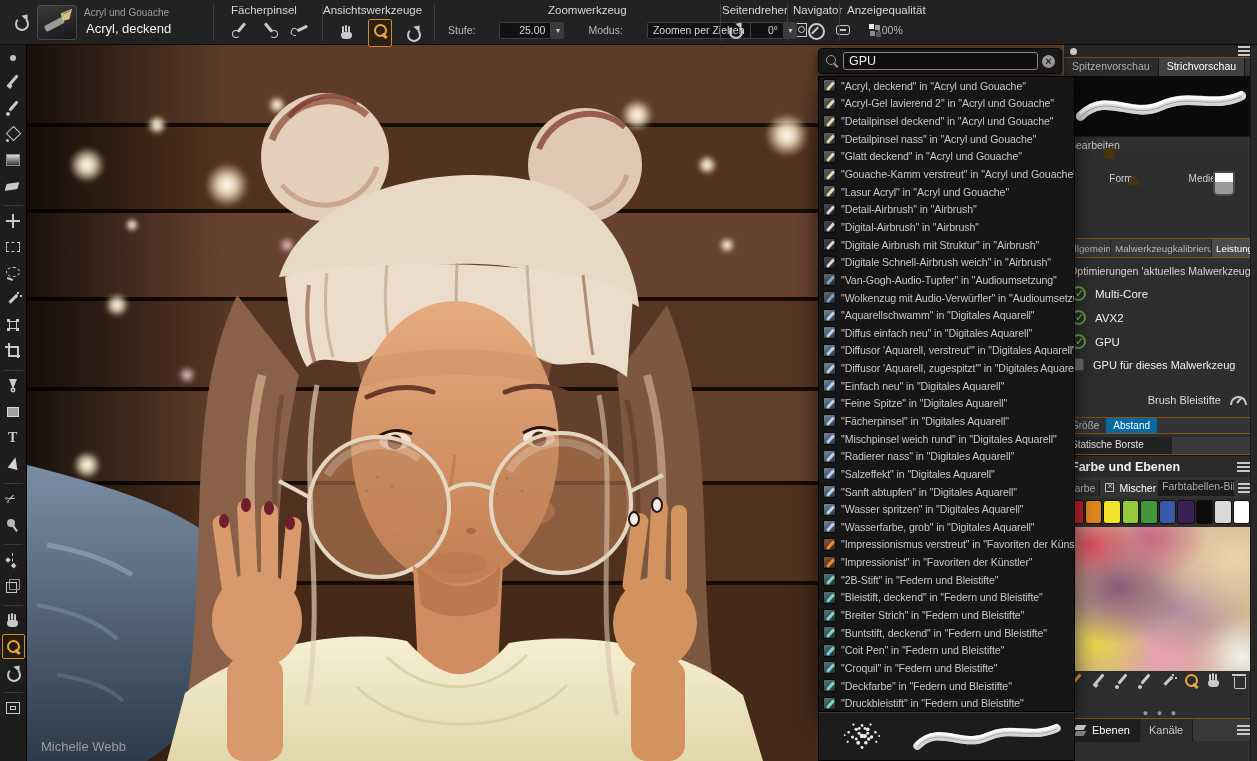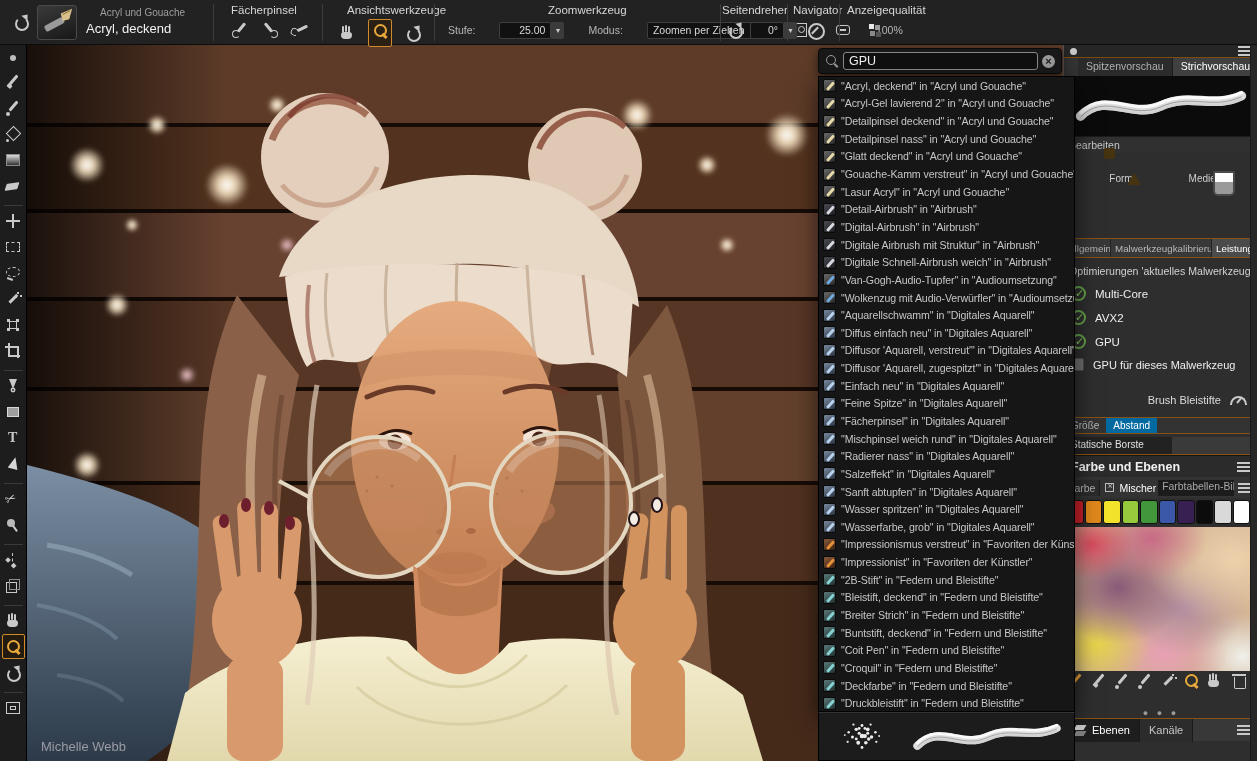--- a/index.html
+++ b/index.html
@@ -7,21 +7,21 @@
   font-family:"Liberation Sans",sans-serif;-webkit-font-smoothing:antialiased}
 #app{position:relative;width:1257px;height:761px;background:#1b1b1b}
 
 
 #topbar{position:absolute;left:0;top:0;width:1257px;height:45px;background:#222;border-bottom:1px solid #0c0c0c;z-index:6}
 #topbar .sec-label{position:absolute;top:4px;font-size:11.5px;color:#d6d6d6;white-space:nowrap}
 #topbar .divider{position:absolute;top:4px;width:1px;height:37px;background:#3c3c3c}
 .reset-circle{position:absolute;left:12px;top:13px}
 #brush-thumb{position:absolute;left:37px;top:5px;width:40px;height:35px;background:linear-gradient(160deg,#3a3a3a,#181818);border:1px solid #4a4a4a;border-radius:3px}
 #brush-thumb svg{width:100%;height:100%}
-#brush-cat{position:absolute;left:100px;top:7px;font-size:10px;color:#9e9e9e}
+#brush-cat{position:absolute;left:84px;top:7px;font-size:10px;color:#9e9e9e}
 #brush-var{position:absolute;left:86px;top:21px;font-size:13px;color:#f2f2f2}
 .tbicon{position:relative;display:inline-block;width:18px;height:18px}
 .tb-row{position:absolute;top:21px;display:flex;gap:12px;align-items:center}
 .tb-box{height:17px;background:#111;border:1px solid #3e3e3e;border-radius:2px;color:#d8d8d8;font-size:10.5px;display:flex;align-items:center;padding:0 5px;white-space:nowrap}
 .darr{display:inline-flex;width:13px;height:17px;background:#3b3b3b;border-radius:0 2px 2px 0;align-items:center;justify-content:center;color:#ccc;font-size:8px}
 .stp{display:inline-flex;flex-direction:column;width:13px;height:17px;background:#4a4a4a;border-radius:2px;align-items:center;justify-content:center;color:#ddd;font-size:6px;line-height:5px}
 .tb-lab{font-size:10.5px;color:#b8b8b8;white-space:nowrap}
 .selbox{border:1px solid #d08a2a;background:#2a2014;border-radius:2px;padding:2px}
 
 
@@ -248,21 +248,21 @@
 
     <div class="divider" style="left:213px"></div>
     <span class="sec-label" style="left:231px">Fächerpinsel</span>
     <div class="tb-row" style="left:231px">
       <span class="tbicon ic-resetbrush"></span>
       <span class="tbicon ic-resetbrush" style="transform:scaleX(-1)"></span>
       <span class="tbicon ic-resetbrush" style="transform:rotate(25deg)"></span>
     </div>
 
     <div class="divider" style="left:322px"></div>
-    <span class="sec-label" style="left:347px">Ansichtswerkzeuge</span>
+    <span class="sec-label" style="left:323px">Ansichtswerkzeuge</span>
     <div class="tb-row" style="left:338px;top:19px">
       <span class="tbicon ic-hand"></span>
       <span class="selbox"><span class="tbicon ic-zoom on"></span></span>
       <span class="tbicon ic-rotate"></span>
     </div>
 
     <div class="divider" style="left:434px"></div>
     <span class="sec-label" style="left:548px">Zoomwerkzeug</span>
     <div class="tb-row" style="left:448px;gap:24px">
       <span class="tb-lab">Stufe:</span>
@@ -815,21 +815,21 @@
         <use href="#strokePreview" width="168" height="44"></use>
       </svg>
   </div>
 
   <div id="rightpanel">
     <div class="rp" id="rp-head">
       <span class="dot"></span>
       <span class="mini-menu"></span>
     </div>
     <div class="rp" id="rp-tabs1">
-      <span class="ptab" style="margin-left:14px">Spitzenvorschau</span>
+      <span class="ptab" style="">Spitzenvorschau</span>
       <span class="ptab active">Strichvorschau</span>
     </div>
     <div class="rp" id="rp-stroke">
       <svg width="178" height="52">
           <use href="#strokePreview" width="178" height="52"></use>
         </svg>
     </div>
     <div class="rp" id="rp-edit">Bearbeiten</div>
     <div class="rp" id="rp-dab">
       <div class="dabbtn" style="left:22px">

